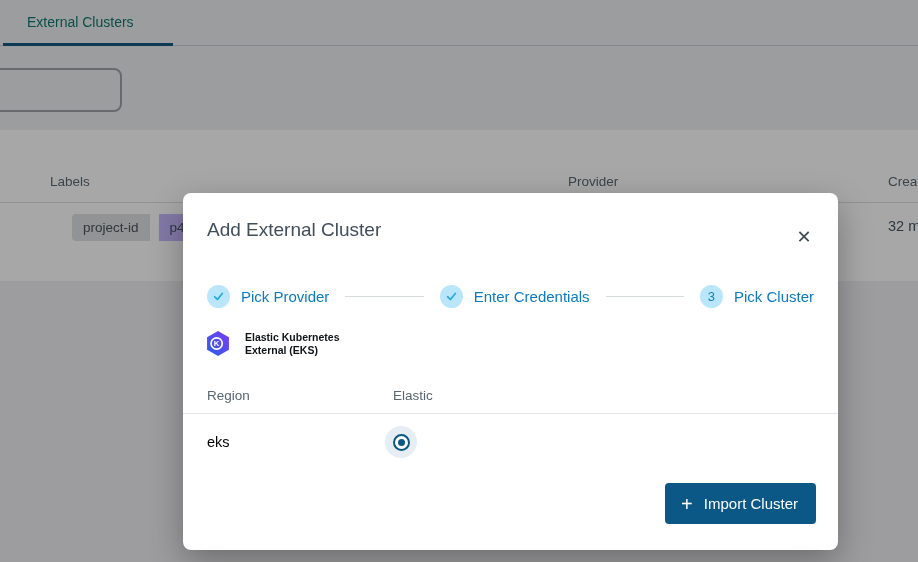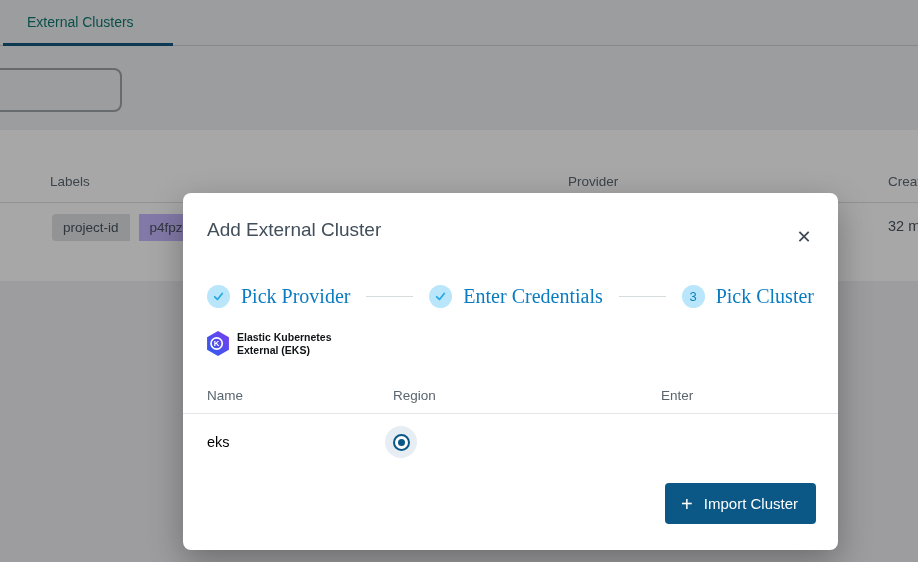--- a/index.html
+++ b/index.html
@@ -36,21 +36,21 @@
     background:#f9fafb;
   }
   .bg-th { position:absolute; font-size:13.5px; color:#5a666f; white-space:nowrap; }
   .bg-th.labels   { left:50px;  top:44px; }
   .bg-th.provider { left:568px; top:44px; }
   .bg-th.created  { left:888px; top:44px; width:30px; overflow:hidden; }
   .bg-divider { position:absolute; top:72px; left:0; right:0; height:1px; background:#d7dadc; }
   .chip-group { position:absolute; left:52px; top:84px; display:flex; }
   .chip {
     height:27px; display:flex; align-items:center; padding:0 11px;
-    font-size:13.5px; color:#47525c; white-space:nowrap;
+    font-size:13.5px; color:#47525c; white-space:nowrap;margin-left:20px;
   }
   .chip.key   { background:#d9dbdd; border-radius:4px 0 0 4px; }
   .chip.value { background:#c4b5fd; border-radius:0 4px 4px 0; margin-left:9px; }
   .bg-created-cell { position:absolute; left:888px; top:88px; font-size:14.5px; color:#47525c; white-space:nowrap; }
 
   
   .overlay {
     position:absolute; inset:0; background:rgba(0,0,0,0.33); z-index:10;
   }
 
@@ -76,27 +76,27 @@
     display:flex; align-items:center;
   }
   .step { display:flex; align-items:center; cursor:pointer; }
   .step-circle {
     width:23px; height:23px; border-radius:50%;
     background:#b9e6fb; display:flex; align-items:center; justify-content:center;
     flex:none;
   }
   .step-circle svg { width:13px; height:13px; }
   .step-num { font-size:13px; color:#0f81bd; }
-  .step-label { margin-left:11px; font-size:20px; color:#0b7bc1; white-space:nowrap;font-family:Liberation Serif, serif; }
+  .step-label { margin-left:11px; font-size:15px; color:#0b7bc1; white-space:nowrap; }
   .step-line { flex:1; height:1px; background:#d6dbde; margin:0 16px; }
 
   
   .provider-row { position:absolute; left:24px; top:138px; display:flex; align-items:center; }
   .eks-text {
-    margin-left:8px; font-size:10.5px; font-weight:bold; color:#101417; line-height:1.2;
+    margin-left:16px; font-size:10.5px; font-weight:bold; color:#101417; line-height:1.2;
   }
 
   
   .mgrid { display:grid; grid-template-columns:186px 268px 1fr; padding:0 24px; align-items:center; }
   .mtable-head {
     position:absolute; left:0; right:0; top:185px; height:36px;
     border-bottom:1px solid #e2e5e7;
   }
   .mtable-head .cell { font-size:13.5px; color:#59656f; }
   .mtable-row {
@@ -198,23 +198,22 @@
       <circle cx="9.2" cy="12" r="5.4" fill="none" stroke="#ffffff" stroke-width="1.6"></circle>
       <text x="9.2" y="14.7" font-size="7.5" fill="#ffffff" text-anchor="middle" font-weight="bold" font-family="Liberation Sans, sans-serif">K</text>
     </svg>
     <div class="eks-text">
       <div>Elastic Kubernetes</div>
       <div>External (EKS)</div>
     </div>
   </div>
 
   <div class="mtable-head mgrid">
-    <div class="cell">Name</div>
     <div class="cell">Region</div>
-    <div class="cell">Enter</div>
+    <div class="cell">Elastic</div>
   </div>
 
   <div class="mtable-row mgrid">
     <div class="cell">eks</div>
     <div class="cell">
       <div class="radio-halo">
         <span class="radio-ring">
           <span class="radio-dot"></span>
         </span>
       </div>

